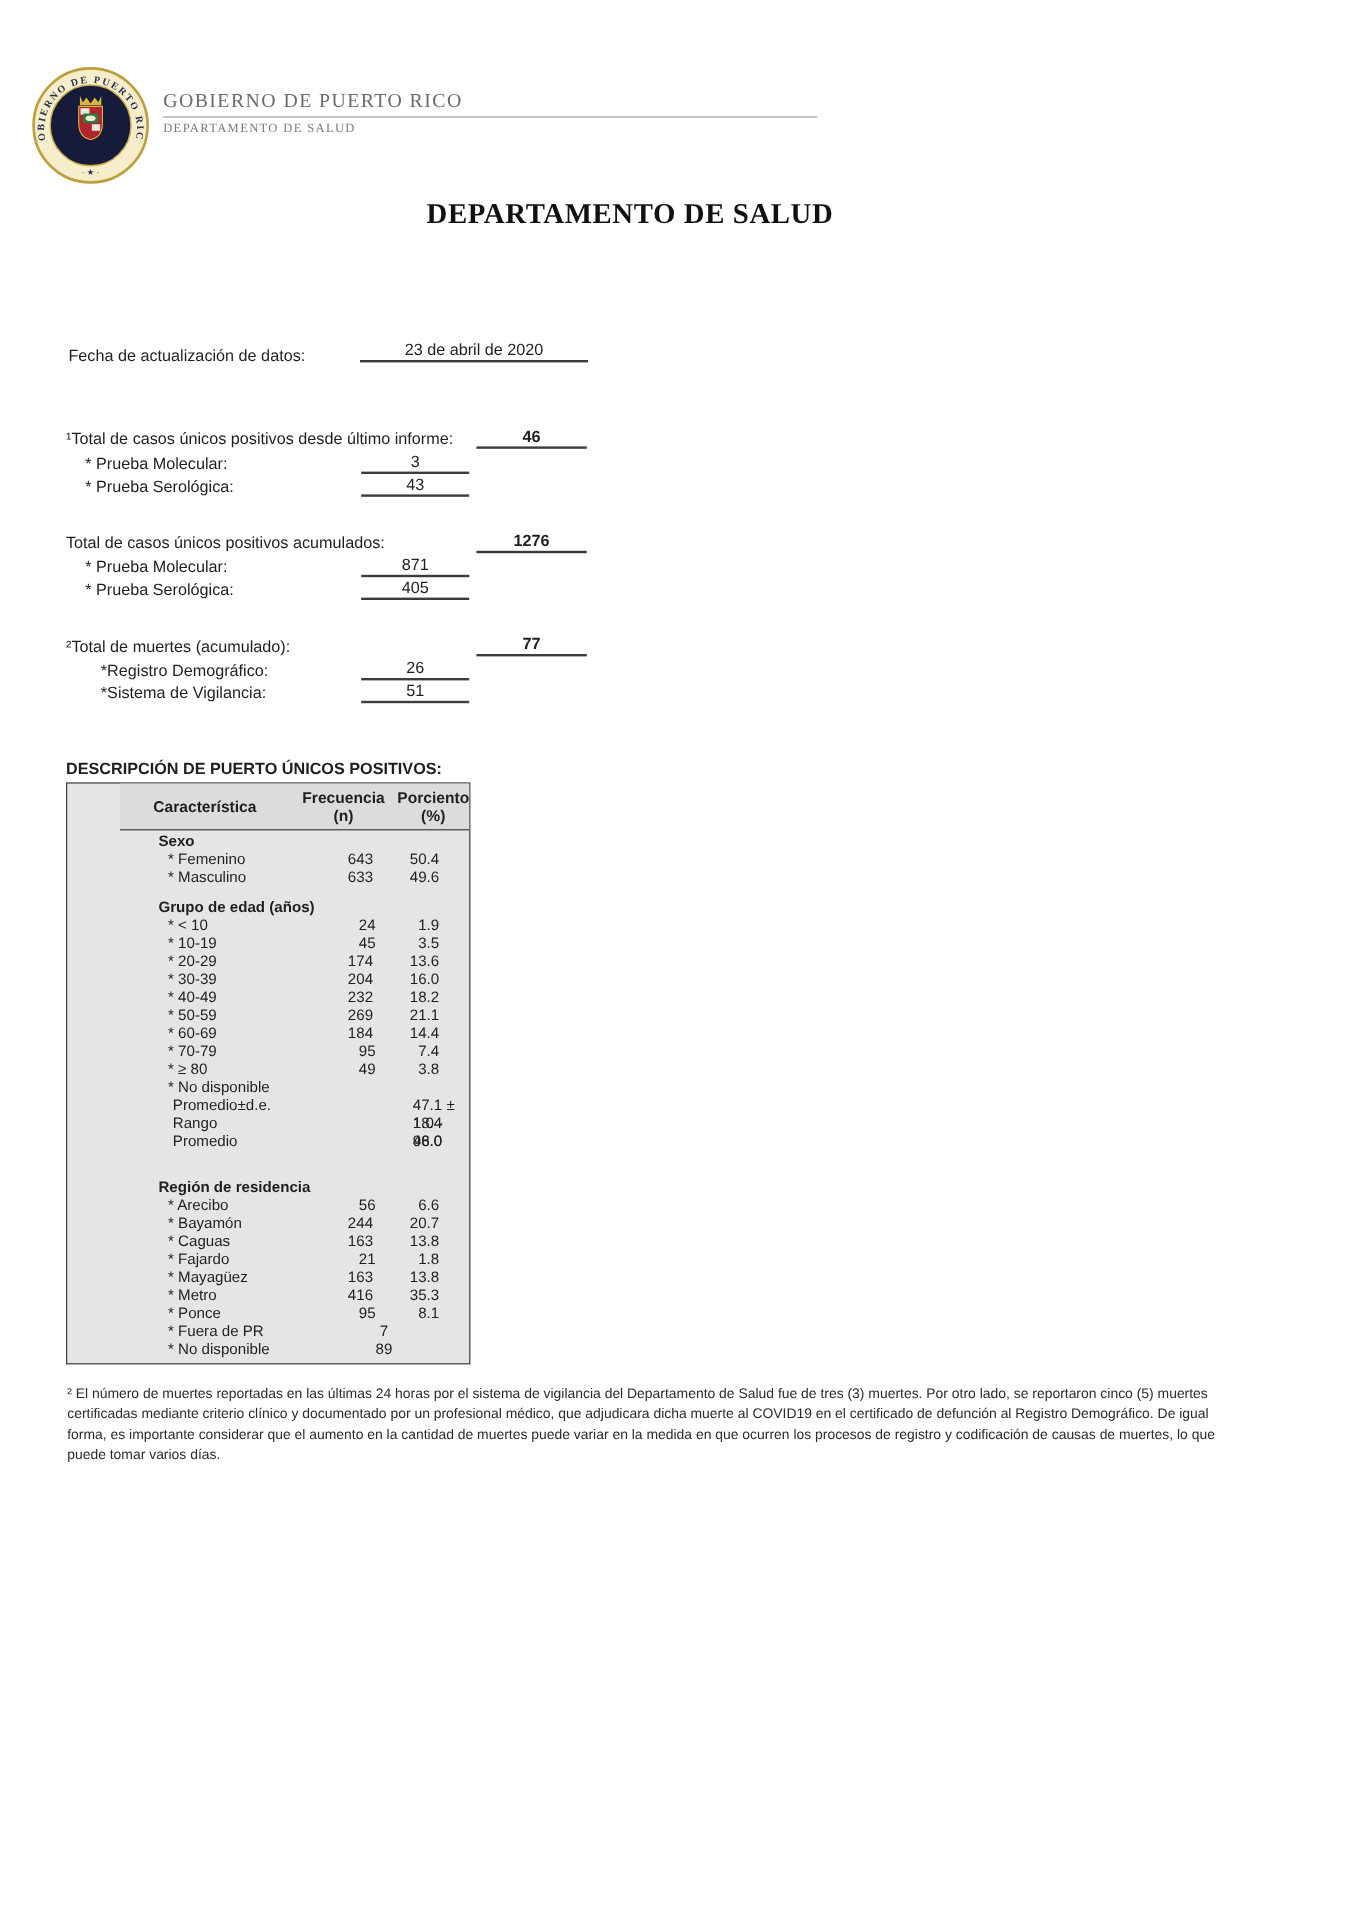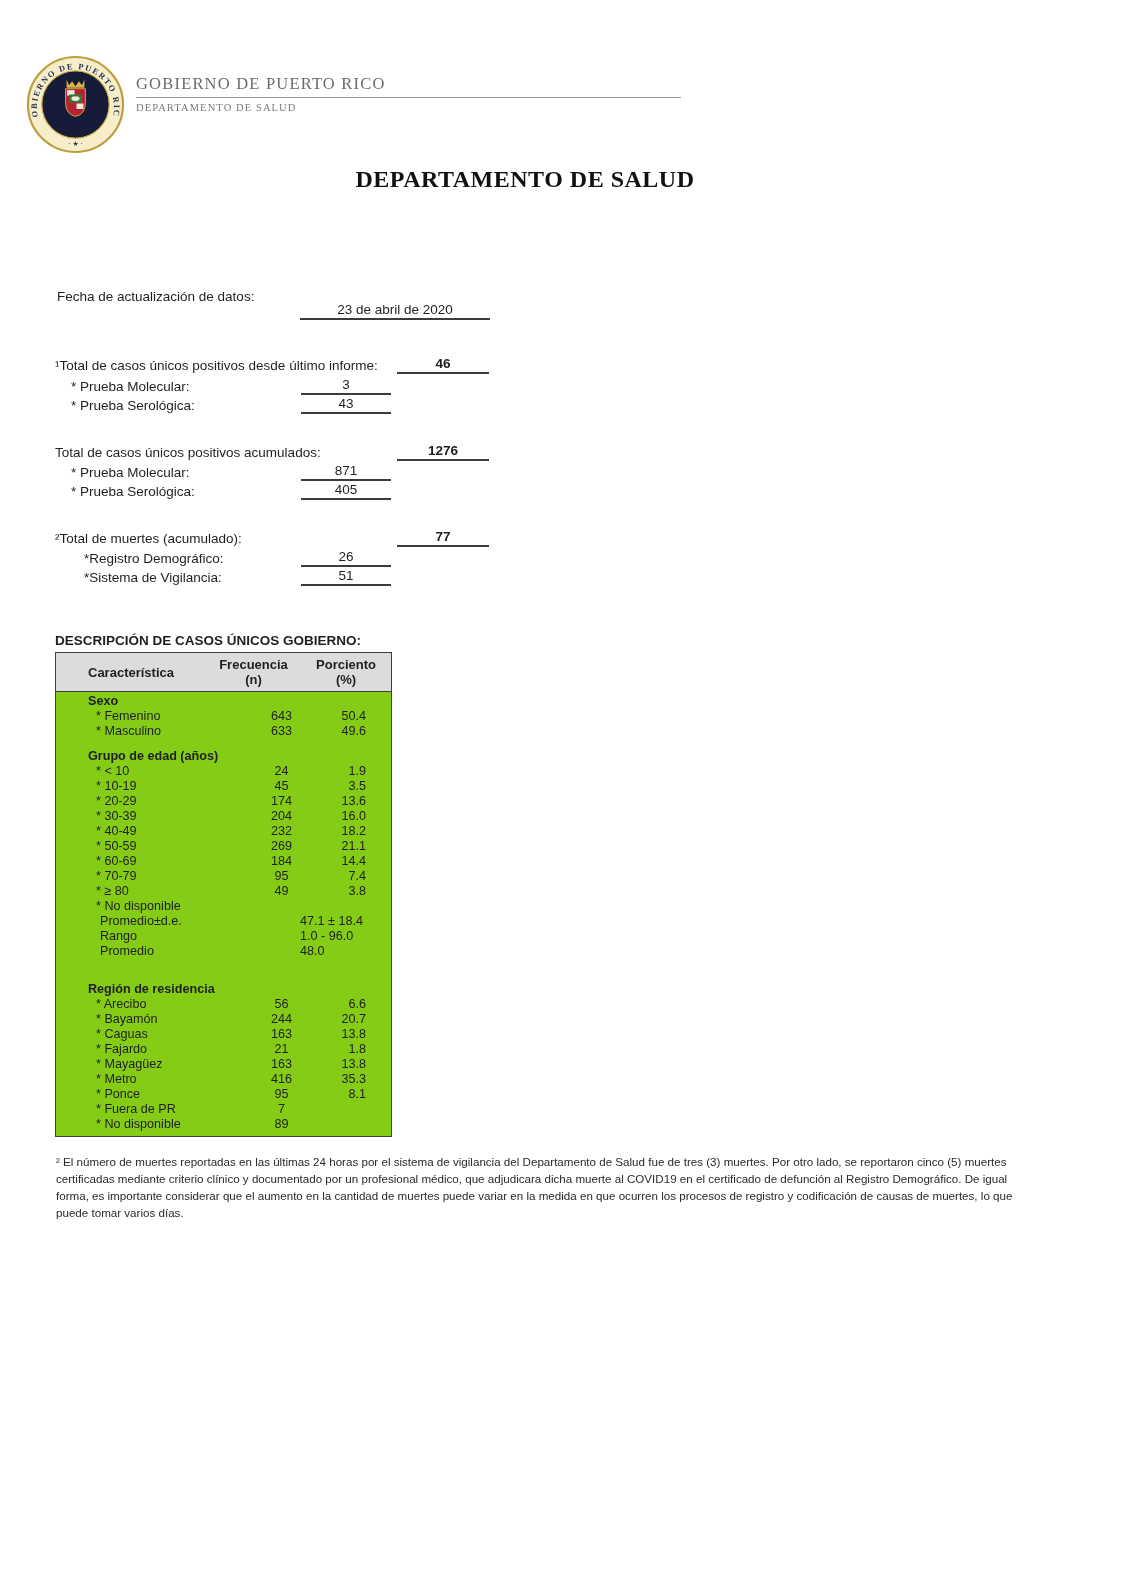--- a/index.html
+++ b/index.html
@@ -35,21 +35,21 @@
   .fill-line{
     position:absolute;display:inline-block;text-align:center;
     border-bottom:2px solid #3c3c3c;padding-bottom:1px;font-size:13.5px;
     white-space:nowrap;
   }
   .fill-line.bold{font-weight:bold;}
   
   .section-title{position:absolute;left:55px;top:633px;font-size:13.5px;font-weight:bold;}
   .table-wrap{
     position:absolute;left:55px;top:652px;width:337px;
-    border:1.5px solid #3f3f3f;box-sizing:border-box;background:#84cc16;
+    border:1.5px solid #3f3f3f;box-sizing:border-box;background:#e5e5e5;padding-left:44px;
   }
   .thead{
     display:flex;background:#dcdcdc;border-bottom:1.5px solid #3f3f3f;
     font-weight:bold;font-size:13px;align-items:center;height:38px;text-align:center;
   }
   .th span{display:block;line-height:15px;}
   .th-label{width:150px;}
   .th-freq{width:95px;}
   .th-pct{flex:1;}
   .tbody{padding:2px 0 4px 0;}
@@ -93,21 +93,21 @@
   <div class="lh-text">
     <div class="gov-name">GOBIERNO DE PUERTO RICO</div>
     <div class="dept-name">DEPARTAMENTO DE SALUD</div>
   </div>
 
   <div class="title-block">
     <div class="title-main">DEPARTAMENTO DE SALUD</div>
   </div>
 
   <span class="row" style="left:57px;top:289px;">Fecha de actualización de datos:</span>
-  <span class="fill-line" style="left:300px;top:302px;width:190px;text-align:center;">23 de abril de 2020</span>
+  <span class="fill-line" style="left:300px;top:284px;width:190px;text-align:center;">23 de abril de 2020</span>
 
   <span class="row" style="left:55px;top:358px;">¹Total de casos únicos positivos desde último informe:</span>
   <span class="fill-line bold" style="left:397px;top:356px;width:92px;">46</span>
   <span class="row" style="left:71px;top:379px;">* Prueba Molecular:</span>
   <span class="fill-line" style="left:301px;top:377px;width:90px;">3</span>
   <span class="row" style="left:71px;top:398px;">* Prueba Serológica:</span>
   <span class="fill-line" style="left:301px;top:396px;width:90px;">43</span>
 
   <span class="row" style="left:55px;top:445px;">Total de casos únicos positivos acumulados:</span>
   <span class="fill-line bold" style="left:397px;top:443px;width:92px;">1276</span>
@@ -116,21 +116,21 @@
   <span class="row" style="left:71px;top:484px;">* Prueba Serológica:</span>
   <span class="fill-line" style="left:301px;top:482px;width:90px;">405</span>
 
   <span class="row" style="left:55px;top:531px;">²Total de muertes (acumulado):</span>
   <span class="fill-line bold" style="left:397px;top:529px;width:92px;">77</span>
   <span class="row" style="left:84px;top:551px;">*Registro Demográfico:</span>
   <span class="fill-line" style="left:301px;top:549px;width:90px;">26</span>
   <span class="row" style="left:84px;top:570px;">*Sistema de Vigilancia:</span>
   <span class="fill-line" style="left:301px;top:568px;width:90px;">51</span>
 
-  <div class="section-title">DESCRIPCIÓN DE CASOS ÚNICOS GOBIERNO:</div>
+  <div class="section-title">DESCRIPCIÓN DE PUERTO ÚNICOS POSITIVOS:</div>
 
   <div class="table-wrap">
     <div class="thead">
       <div class="th th-label">
         <span>Característica</span>
       </div>
       <div class="th th-freq">
         <span>Frecuencia</span>
         <span>(n)</span>
       </div>

